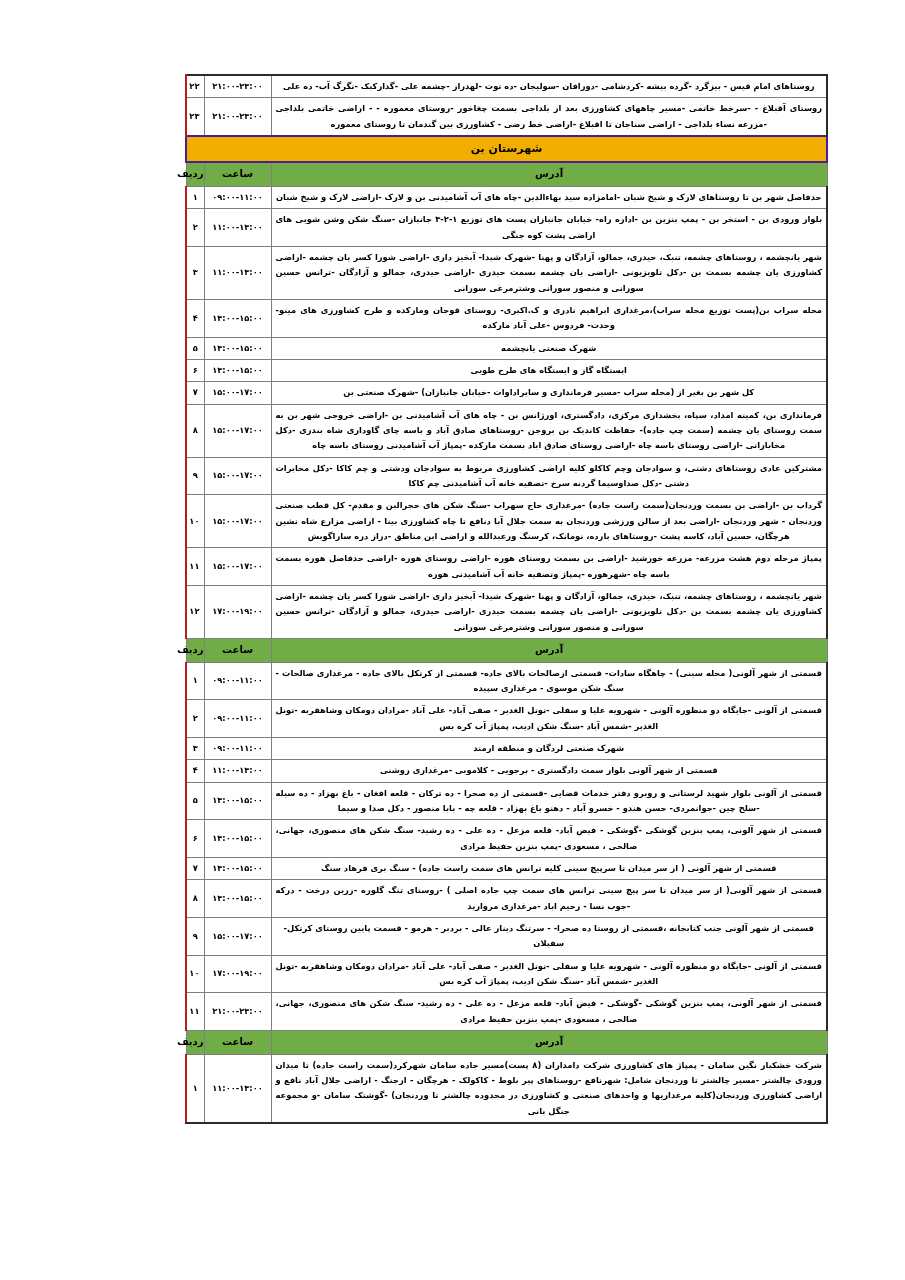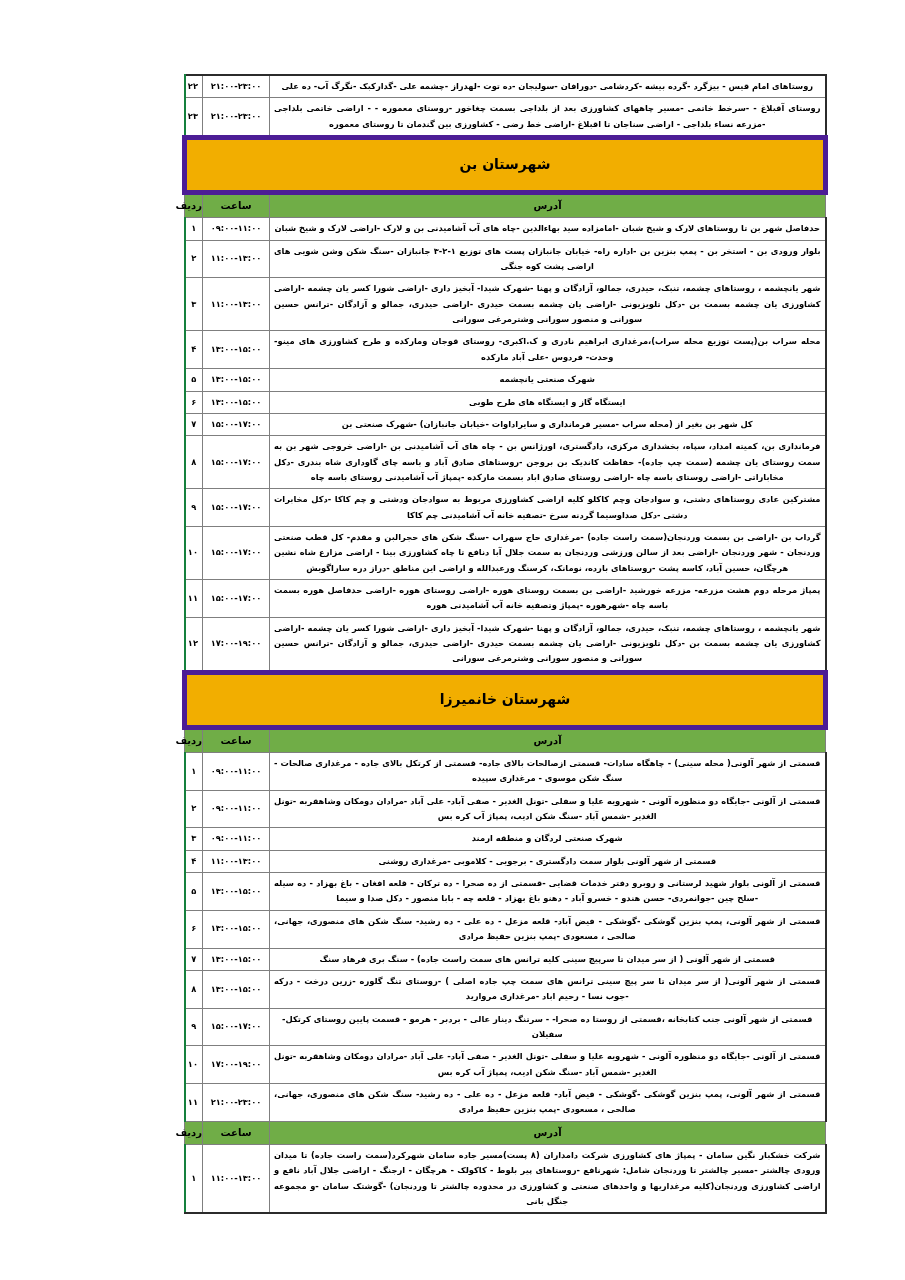--- a/index.html
+++ b/index.html
@@ -68,37 +68,37 @@
     margin-top: 28px;
   }
   td.num {
     text-align: center;
     font-size: 8px;
   }
 
   tr.city-header td {
     background: #F2AE00;
     text-align: center;
-    font-size: 14px;
+    font-size: 11px;
     font-weight: bold;
-    padding: 12px 0;
+    padding: 2px 0;
     height: 14px;
-    border: 5px solid #4c1d95;
+    border: 2px solid #4c1d95;
   }
   tr.col-header td {
     background: #70AD47;
     text-align: center;
     font-size: 10px;
     font-weight: bold;
     padding: 2px 0;
     height: 14px;
   }
   tr.thick-top td { border-top: 2px solid #2b2b2b; }
   tr.thick-bottom td { border-bottom: 2px solid #2b2b2b; }
-  table.outage td.edge-l { border-left: 2px solid #15803d; margin-left: 12px; }
+  table.outage td.edge-l { border-left: 2px solid #b91c1c; margin-left: 12px; }
   table.outage td.edge-r { border-right: 2px solid #2b2b2b; }
 </style>
 </head>
 <body>
 
 <div class="page">
   <div class="table-wrap">
     <table class="outage">
       <colgroup>
         <col class="col-address">
@@ -177,23 +177,20 @@
           <tr>
             <td class="addr edge-r">پمپاژ مرحله دوم هشت مزرعه- مزرعه خورشید -اراضی بن بسمت روستای هوره -اراضی روستای هوره -اراضی حدفاصل هوره بسمت باسه چاه -شهرهوره -پمپاژ وتصفیه خانه آب آشامیدنی هوره</td>
             <td class="time">۱۵:۰۰-۱۷:۰۰</td>
             <td class="num edge-l">۱۱</td>
           </tr>
           <tr>
             <td class="addr edge-r">شهر یانچشمه ، روستاهای چشمه، تنبک، حیدری، جمالو، آزادگان و پهنا -شهرک شیدا- آبخیز داری -اراضی شورا کسر یان چشمه -اراضی کشاورزی یان چشمه بسمت بن -دکل تلویزیونی -اراضی یان چشمه بسمت حیدری -اراضی حیدری، جمالو و آزادگان -ترانس حسین سورانی و منصور سورانی وشترمرغی سورانی</td>
             <td class="time">۱۷:۰۰-۱۹:۰۰</td>
             <td class="num edge-l">۱۲</td>
           </tr>
-          <tr class="city-header">
-            <td colspan="3">شهرستان خانمیرزا</td>
-          </tr>
           <tr class="col-header">
             <td>آدرس</td>
             <td>ساعت</td>
             <td>ردیف</td>
           </tr>
           <tr>
             <td class="addr edge-r">قسمتی از شهر آلونی( محله سینی) - چاهگاه سادات- قسمتی ازصالحات بالای جاده- قسمتی از کرتکل بالای جاده - مرغداری صالحات - سنگ شکن موسوی - مرغداری سپیده</td>
             <td class="time">۰۹:۰۰-۱۱:۰۰</td>
             <td class="num edge-l">۱</td>
           </tr>

